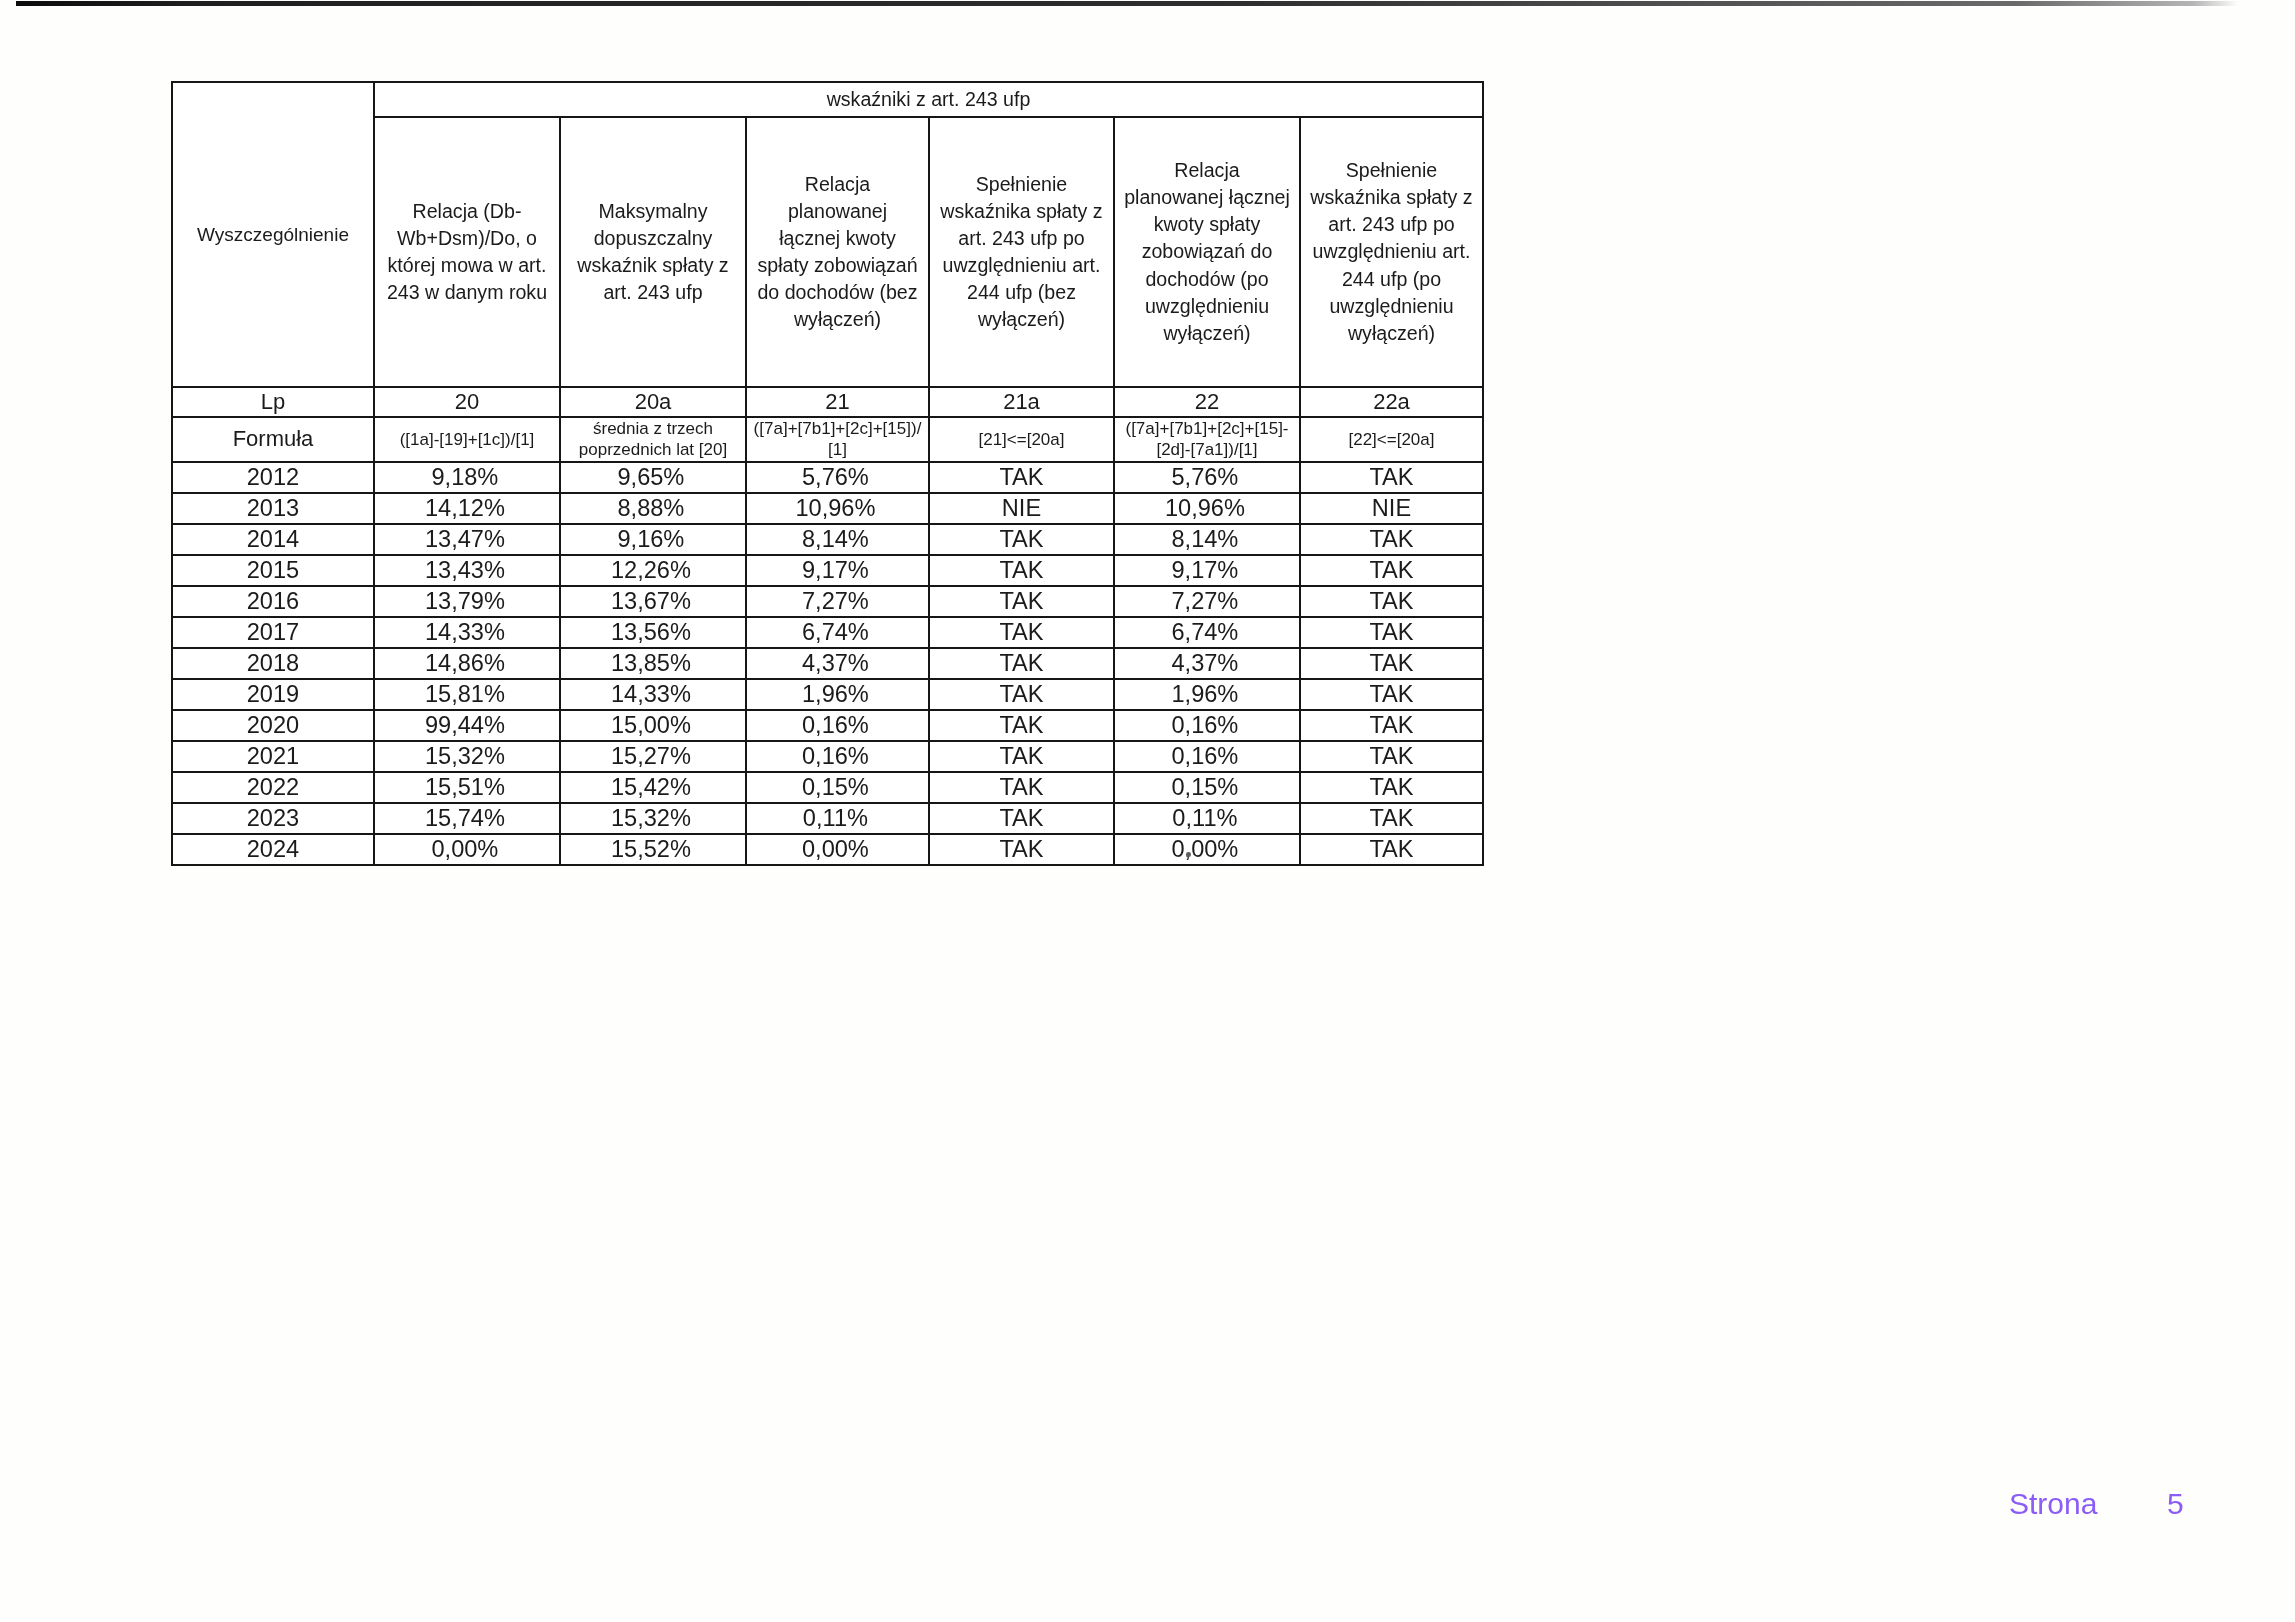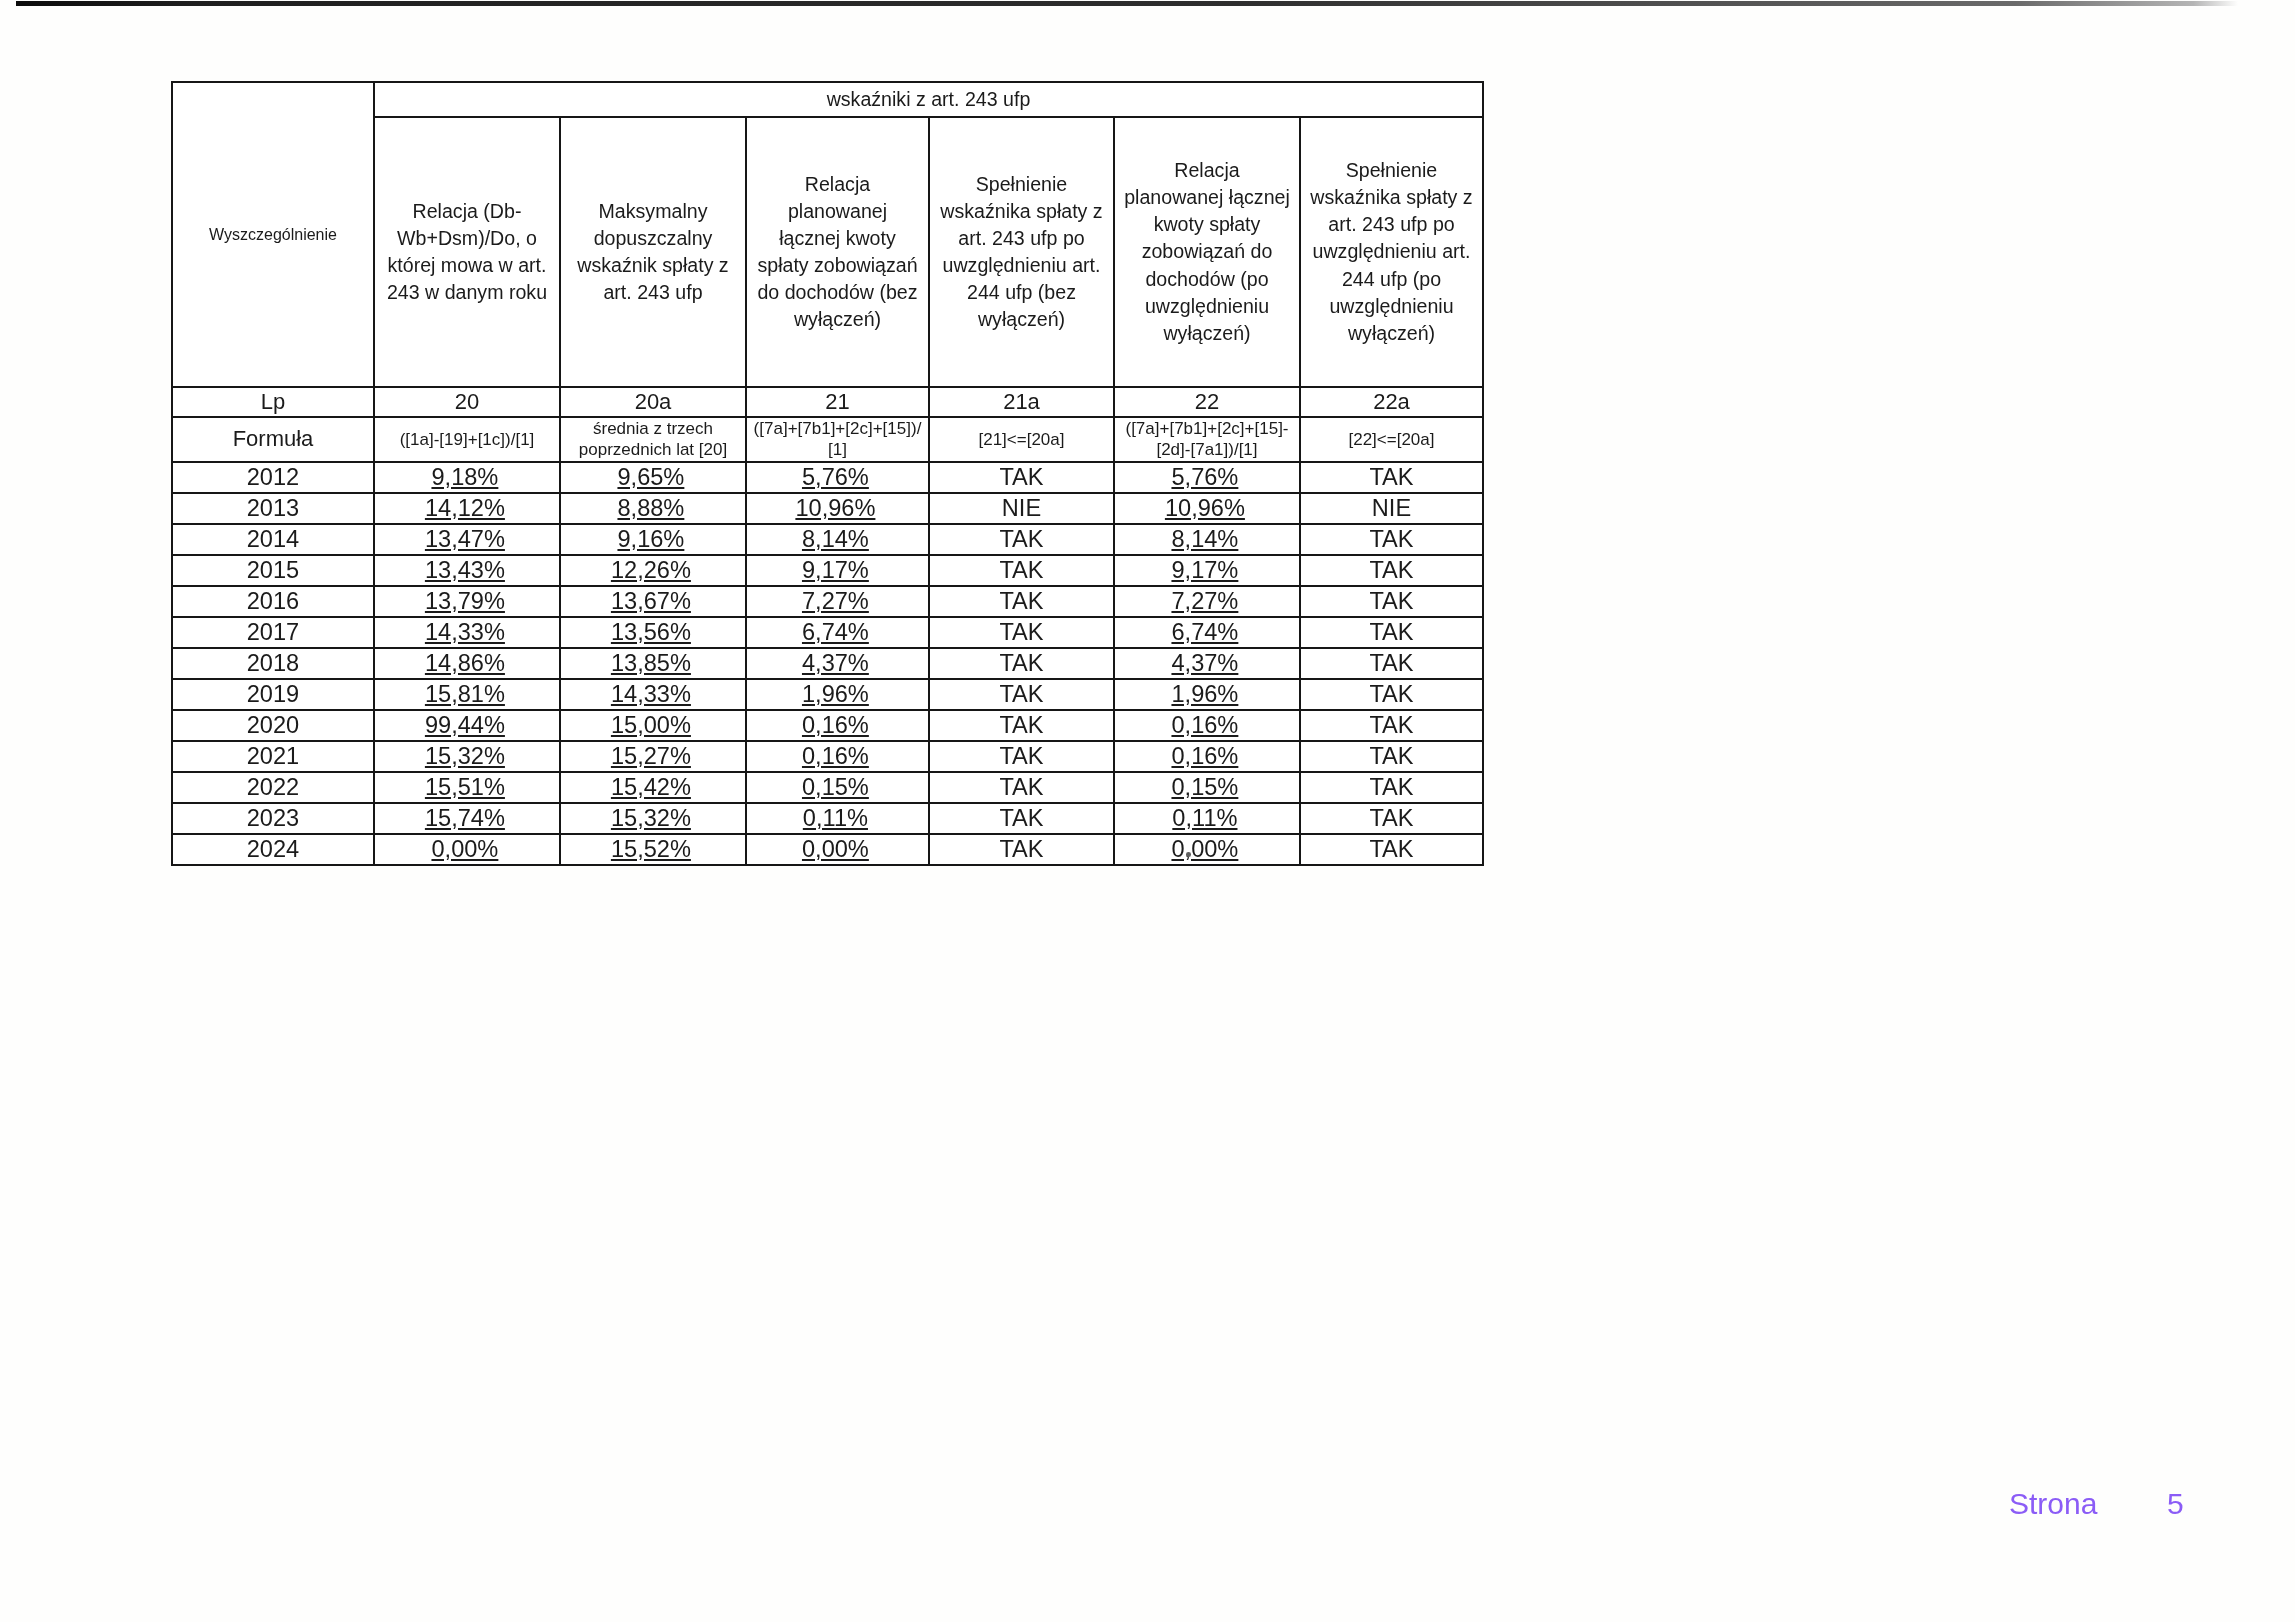--- a/index.html
+++ b/index.html
@@ -38,27 +38,27 @@
     vertical-align: middle;
     text-align: center;
     overflow: hidden;
   }
   tr.r-group  { height: 35px; }
   tr.r-head   { height: 270px; }
   tr.r-lp     { height: 29px; }
   tr.r-form   { height: 40px; }
   tr.r-data   { height: 23px; }
   .c-group { font-size: 19.6px; }
-  .c-wysz  { font-size: 16px; }
+  .c-wysz  { font-size: 19px; }
   .c-head  { font-size: 19.6px; line-height: 1.38; padding: 0 7.9px; }
   .c-lp    { font-size: 22px; }
   .c-flabel{ font-size: 22px; }
   .c-formula { font-size: 17px; line-height: 1.25; padding: 0 5.2px; }
   .c-year  { font-size: 23.6px; }
-  .c-num   { font-size: 23.6px; text-align: left; padding-right: 5.2px; text-decoration: underline; }
+  .c-num   { font-size: 23.6px; text-align: left; padding-right: 5.2px; }
   .c-tak   { font-size: 23.6px; }
   .footer-label, .footer-num {
     position: absolute;
     top: 1487px;
     font-size: 30px;
     color: #8b5cf6;
   }
   .footer-label { left: 2009px; }
   .footer-num   { left: 2167px; }
 </style>

